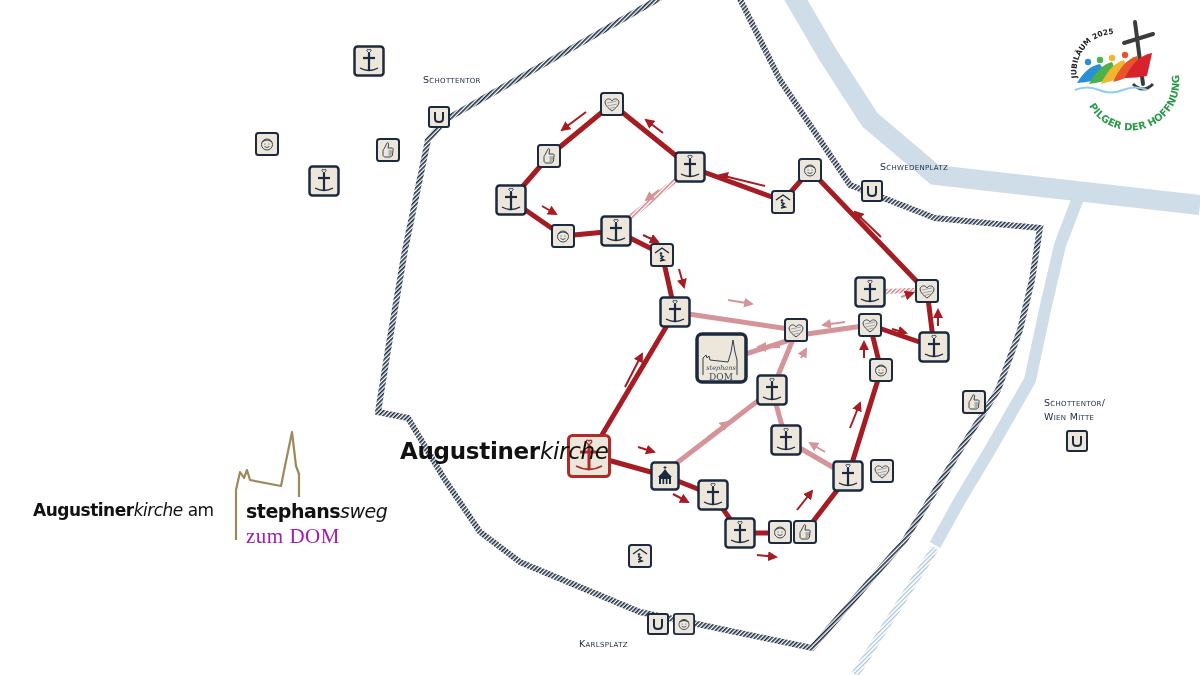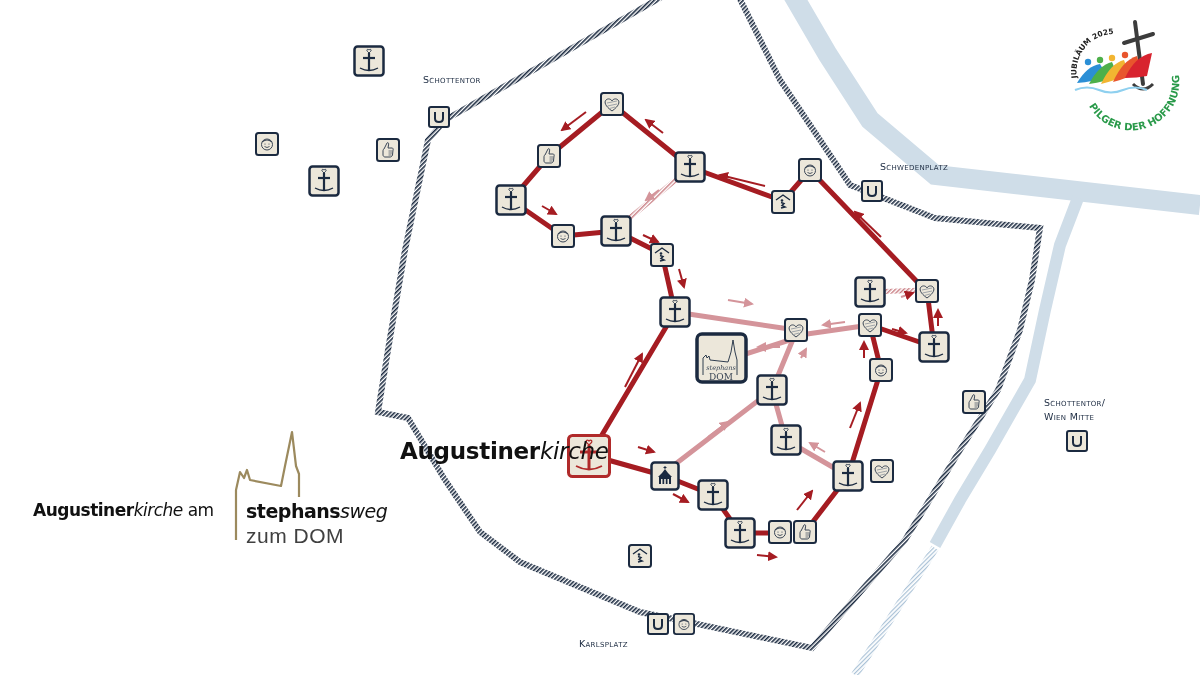--- a/index.html
+++ b/index.html
@@ -6,21 +6,21 @@
   body { width:1200px; height:675px; position:relative; overflow:hidden; font-family:"Liberation Sans", sans-serif; }
   #map { position:absolute; left:0; top:0; width:1200px; height:675px; }
   .station-label { position:absolute; font-family:"DejaVu Sans", sans-serif; font-weight:normal; color:#1b2a40; font-size:9.5px; letter-spacing:0.3px; font-variant:small-caps; line-height:13px; white-space:nowrap; }
   .start-label { position:absolute; left:400px; top:438px; font-size:23px; color:#111; white-space:nowrap; font-family:"DejaVu Sans", sans-serif; letter-spacing:-0.3px; }
   .start-label b { font-weight:bold; }
   .start-label i { font-weight:normal; font-style:italic; }
   .brand { position:absolute; left:33px; top:500px; font-family:"DejaVu Sans", sans-serif; font-size:17px; color:#111; letter-spacing:-0.5px; white-space:nowrap; }
   .brand b { font-weight:bold; }
   .brand i { font-style:italic; }
   .brand2 { position:absolute; left:246px; top:500px; font-family:"DejaVu Sans", sans-serif; font-size:19px; color:#111; letter-spacing:-0.5px; white-space:nowrap; }
-  .brand3 { position:absolute; left:246px; top:524px; font-family:Liberation Sans, sans-serif; font-size:21px; color:#404040; white-space:nowrap; letter-spacing:0.5px; font-weight:300; }
+  .brand3 { position:absolute; left:246px; top:524px; font-family:Liberation Serif, serif; font-size:21px; color:#a21caf; white-space:nowrap; letter-spacing:0.5px; font-weight:300; }
   .logo-ring-text { font-family:"DejaVu Sans", sans-serif; font-weight:bold; }
   .dom-text { font-family:"DejaVu Serif", serif; }
 </style>
 </head>
 <body>
 
 <svg id="map" viewBox="0 0 1200 675" xmlns="http://www.w3.org/2000/svg">
   <defs>
     <pattern id="hatch" patternUnits="userSpaceOnUse" width="3" height="3" patternTransform="rotate(45)">
       <rect width="1.6" height="3" fill="#1b2a40"></rect>

